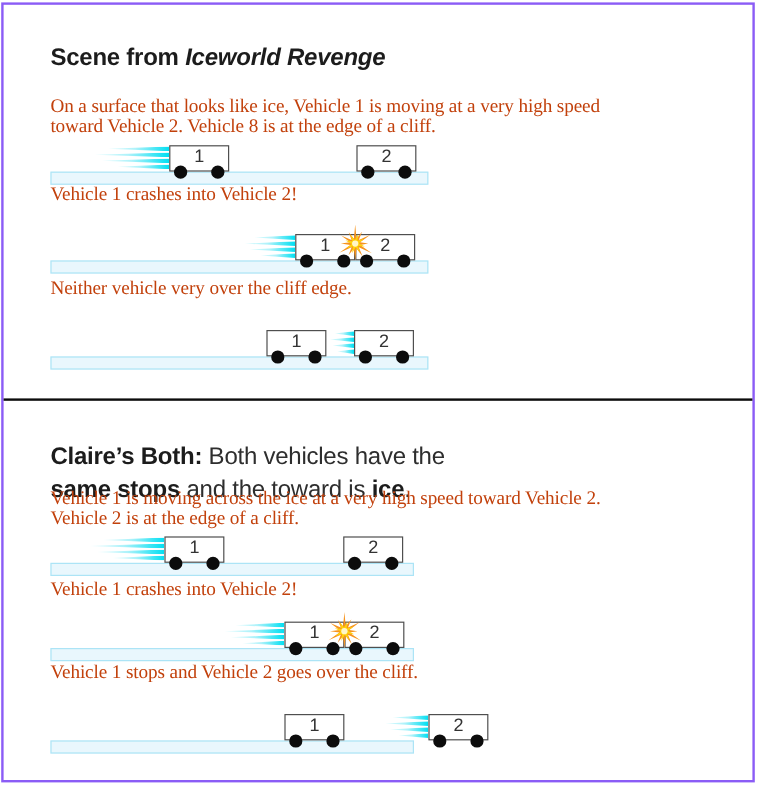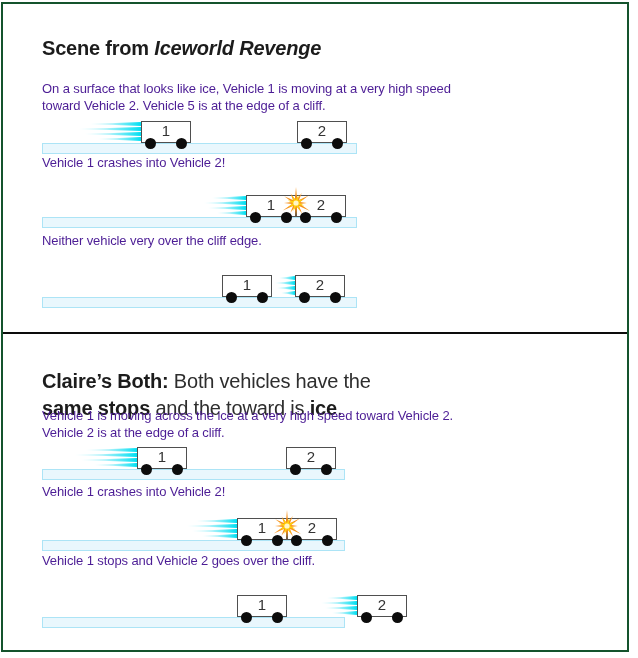--- a/index.html
+++ b/index.html
@@ -3,32 +3,32 @@
 <meta charset="utf-8">
 <style>
   html,body{margin:0;padding:0;}
   body{
     width:638px;height:658px;background:#ffffff;
     font-family:"Liberation Sans","DejaVu Sans",sans-serif;
     position:relative;overflow:hidden;
   }
   .frame{
     position:absolute;left:1px;top:2px;width:628px;height:650px;
-    border:2px solid #14532d;box-sizing:border-box;background:#fff;
+    border:2px solid #8b5cf6;box-sizing:border-box;background:#fff;
   }
   .divider{position:absolute;left:0;width:100%;height:2px;background:#0c0c0c;}
   .title{
     position:absolute;font-size:20px;line-height:27px;color:#2e2e2e;
     letter-spacing:-0.2px;white-space:nowrap;font-weight:400;
   }
   .title .b{font-weight:700;color:#1c1c1c;}
   .title .i{font-style:italic;}
   .small{
-    position:absolute;font-size:13px;line-height:17px;color:#4c1d95;
-    letter-spacing:-0.1px;white-space:nowrap;
+    position:absolute;font-size:16px;line-height:17px;color:#c2410c;
+    letter-spacing:-0.1px;white-space:nowrap;font-family:Liberation Serif, serif;
   }
   .figure{position:absolute;left:0;width:100%;height:40px;}
   .ice{position:absolute;top:22px;height:11px;box-sizing:border-box;z-index:1;}
   .vehicle{
     position:absolute;top:0;width:50px;height:22px;background:#fff;
     border:1.5px solid #4f4f4f;box-sizing:border-box;z-index:3;
   }
   .vlabel{display:block;text-align:center;font-size:15px;line-height:18px;color:#333;}
   .wheel{position:absolute;top:16px;width:11px;height:11px;border-radius:50%;background:#0c0c0c;z-index:4;}
   .wheel.l{left:3px;}
@@ -37,21 +37,21 @@
   .burst{position:absolute;z-index:6;}
 </style>
 </head>
 <body>
 
 <div class="frame" id="frame">
 
   <section>
     <h1 class="title" style="left:39px;top:18px;"><span class="b">Scene from </span><span class="b i">Iceworld Revenge</span></h1>
     <div class="small" style="left:39px;top:76px;">On a surface that looks like ice, Vehicle 1 is moving at a very high speed</div>
-    <div class="small" style="left:39px;top:93px;">toward Vehicle 2. Vehicle 5 is at the edge of a cliff.</div>
+    <div class="small" style="left:39px;top:93px;">toward Vehicle 2. Vehicle 8 is at the edge of a cliff.</div>
     <div class="small" style="left:39px;top:150px;">Vehicle 1 crashes into Vehicle 2!</div>
     <div class="small" style="left:39px;top:228px;">Neither vehicle very over the cliff edge.</div>
   </section>
 
   <div class="divider" style="top:328px;"></div>
 
   <section>
     <h2 class="title" style="left:39px;top:347px;"><span class="b">Claire’s Both:</span><span> Both vehicles have the</span><br><span class="b">same stops</span><span> and the toward is </span><span class="b">ice</span><span>.</span></h2>
     <div class="small" style="left:39px;top:403px;">Vehicle 1 is moving across the ice at a very high speed toward Vehicle 2.</div>
     <div class="small" style="left:39px;top:420px;">Vehicle 2 is at the edge of a cliff.</div>

